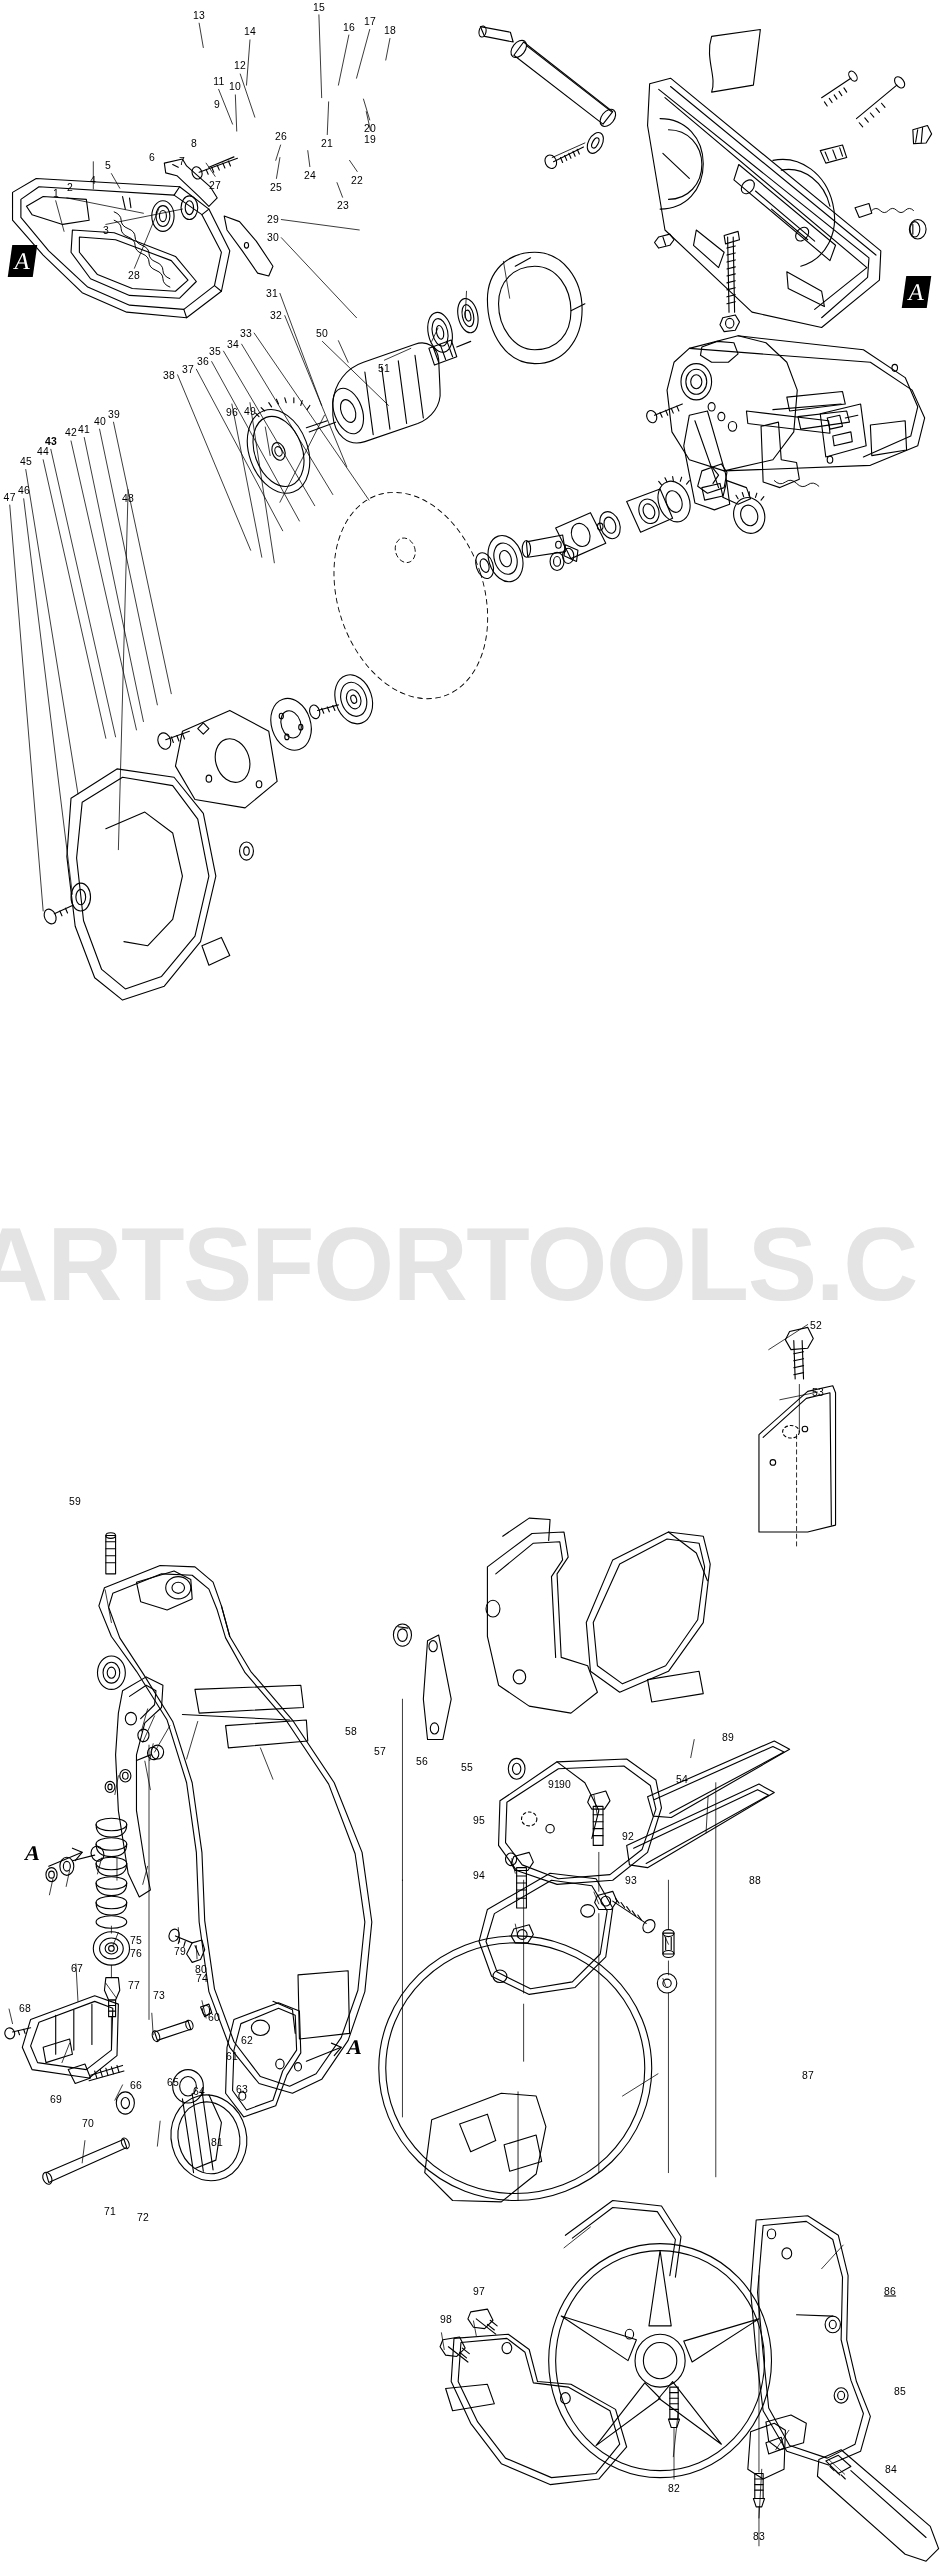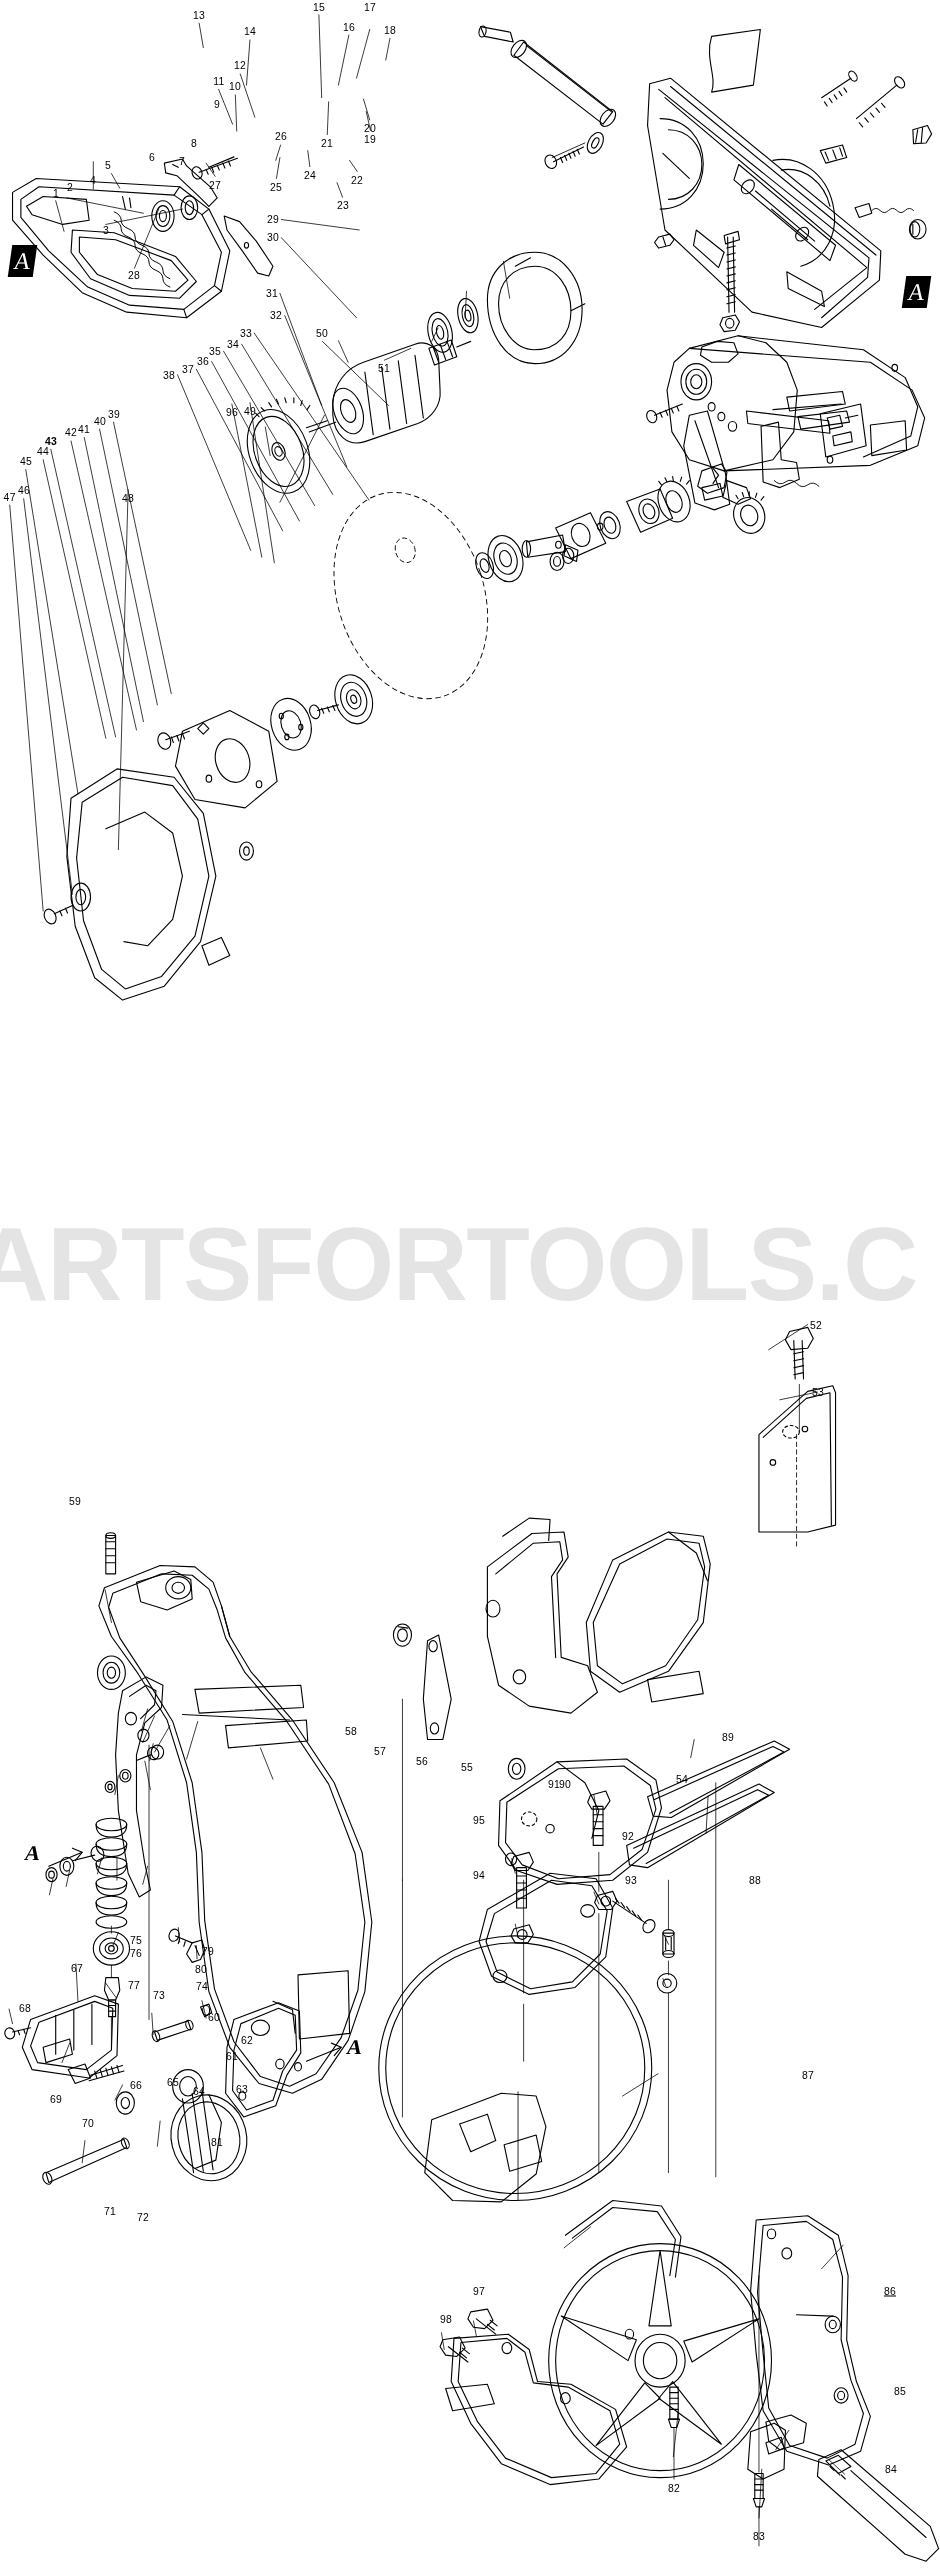--- a/index.html
+++ b/index.html
@@ -931,21 +931,21 @@
   <div class="num" style="left:182px;top:161px;">7</div>
   <div class="num" style="left:194px;top:143px;">8</div>
   <div class="num" style="left:217px;top:104px;">9</div>
   <div class="num" style="left:235px;top:86px;">10</div>
   <div class="num" style="left:219px;top:81px;">11</div>
   <div class="num" style="left:240px;top:65px;">12</div>
   <div class="num" style="left:199px;top:14.6px;">13</div>
   <div class="num" style="left:250px;top:31px;">14</div>
   <div class="num" style="left:319px;top:7px;">15</div>
   <div class="num" style="left:349px;top:26.5px;">16</div>
-  <div class="num" style="left:370px;top:7px;">17</div>
+  <div class="num" style="left:370px;top:21px;">17</div>
   <div class="num" style="left:390px;top:30px;">18</div>
   <div class="num" style="left:370px;top:139px;">19</div>
   <div class="num" style="left:370px;top:128px;">20</div>
   <div class="num" style="left:327px;top:143px;">21</div>
   <div class="num" style="left:357px;top:180px;">22</div>
   <div class="num" style="left:343px;top:205px;">23</div>
   <div class="num" style="left:310px;top:175px;">24</div>
   <div class="num" style="left:276px;top:187px;">25</div>
   <div class="num" style="left:281px;top:136px;">26</div>
   <div class="num" style="left:215px;top:185px;">27</div>
@@ -988,25 +988,25 @@
   <div class="num" style="left:199px;top:2091px;">64</div>
   <div class="num" style="left:173px;top:2082px;">65</div>
   <div class="num" style="left:136px;top:2085px;">66</div>
   <div class="num" style="left:77px;top:1968px;">67</div>
   <div class="num" style="left:25px;top:2008px;">68</div>
   <div class="num" style="left:56px;top:2099px;">69</div>
   <div class="num" style="left:88px;top:2123px;">70</div>
   <div class="num" style="left:110px;top:2211px;">71</div>
   <div class="num" style="left:143px;top:2217px;">72</div>
   <div class="num" style="left:159px;top:1995px;">73</div>
-  <div class="num" style="left:202px;top:1978px;margin-top:8px;">74</div>
+  <div class="num" style="left:202px;top:1978px;">74</div>
   <div class="num" style="left:136px;top:1940px;">75</div>
   <div class="num" style="left:136px;top:1953px;">76</div>
   <div class="num" style="left:134px;top:1985px;">77</div>
-  <div class="num" style="left:180px;top:1951px;margin-left:28px;">79</div>
+  <div class="num" style="left:180px;top:1951px;">79</div>
   <div class="num" style="left:201px;top:1969px;">80</div>
   <div class="num" style="left:217px;top:2142px;">81</div>
   <div class="num" style="left:674px;top:2488px;">82</div>
   <div class="num" style="left:759px;top:2536px;">83</div>
   <div class="num" style="left:891px;top:2469px;">84</div>
   <div class="num" style="left:900px;top:2391px;">85</div>
   <div class="num" style="left:890px;top:2291px;text-decoration:underline;">86</div>
   <div class="num" style="left:808px;top:2075px;">87</div>
   <div class="num" style="left:755px;top:1880px;">88</div>
   <div class="num" style="left:728px;top:1737px;">89</div>

